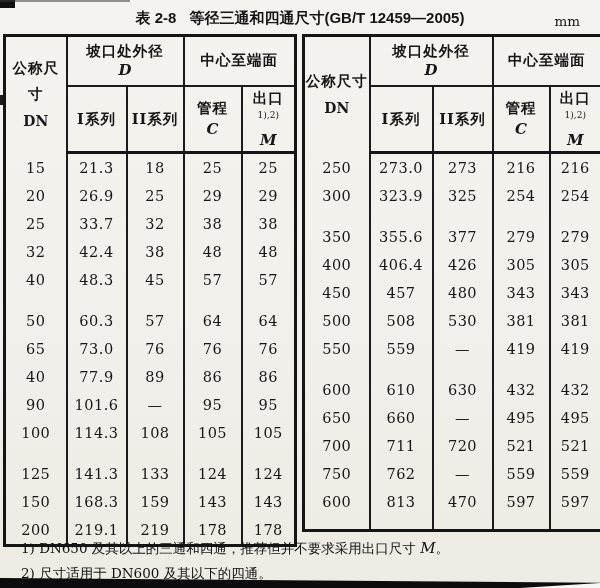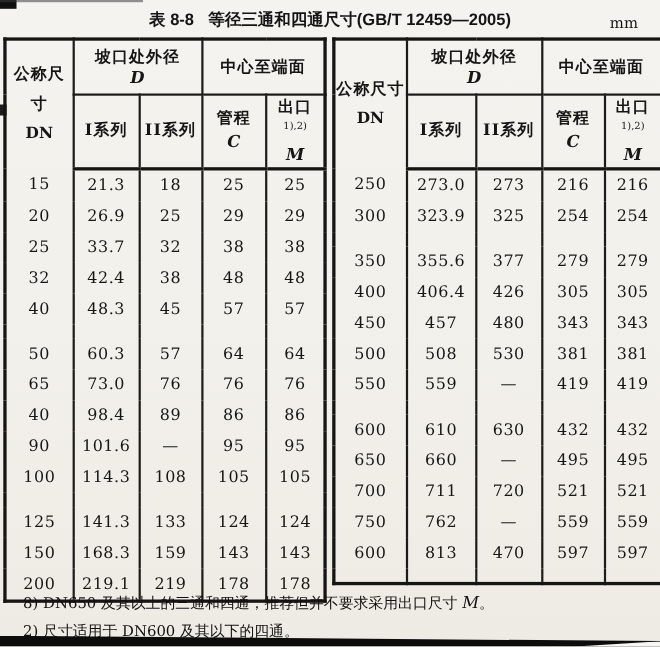--- a/index.html
+++ b/index.html
@@ -51,21 +51,21 @@
 </head>
 <body>
 
 <div class="paper">
 
   <div class="mark-tl"></div>
   <div class="top-edge-line"></div>
   <div class="left-edge-mark"></div>
 
   <div class="title-bar">
-    <span class="title-prefix">表 8-8</span><span>等径三通和四通尺寸(GB/T 12459—2005)</span>
+    <span class="title-prefix">表 2-8</span><span>等径三通和四通尺寸(GB/T 12459—2005)</span>
   </div>
   <div class="unit">mm</div>
 
   <div class="table-wrap">
 
     <table class="half left-half">
       <colgroup>
           <col style="width:62px">
           <col style="width:60px">
           <col style="width:57px">
@@ -143,21 +143,21 @@
           </tr>
       <tr class="r">
             <td>65</td>
             <td>73.0</td>
             <td>76</td>
             <td>76</td>
             <td>76</td>
           </tr>
       <tr class="r">
             <td>40</td>
-            <td>98.4</td>
+            <td>77.9</td>
             <td>89</td>
             <td>86</td>
             <td>86</td>
           </tr>
       <tr class="r">
             <td>90</td>
             <td>101.6</td>
             <td>—</td>
             <td>95</td>
             <td>95</td>
@@ -331,19 +331,19 @@
             <td></td>
             <td></td>
             <td></td>
             <td></td>
           </tr>
       </tbody>
     </table>
   </div>
 
   <div class="fnotes">
-    <div class="fnote"><span>8) DN650 及其以上的三通和四通，推荐但并不要求采用出口尺寸 </span><span class="sym">M</span><span>。</span></div>
+    <div class="fnote"><span>1) DN650 及其以上的三通和四通，推荐但并不要求采用出口尺寸 </span><span class="sym">M</span><span>。</span></div>
     <div class="fnote"><span>2) 尺寸适用于 DN600 及其以下的四通。</span></div>
   </div>
 
   <div class="bottom-bar"></div>
   <div class="corner-br"></div>
 </div>
 
 </body></html>

